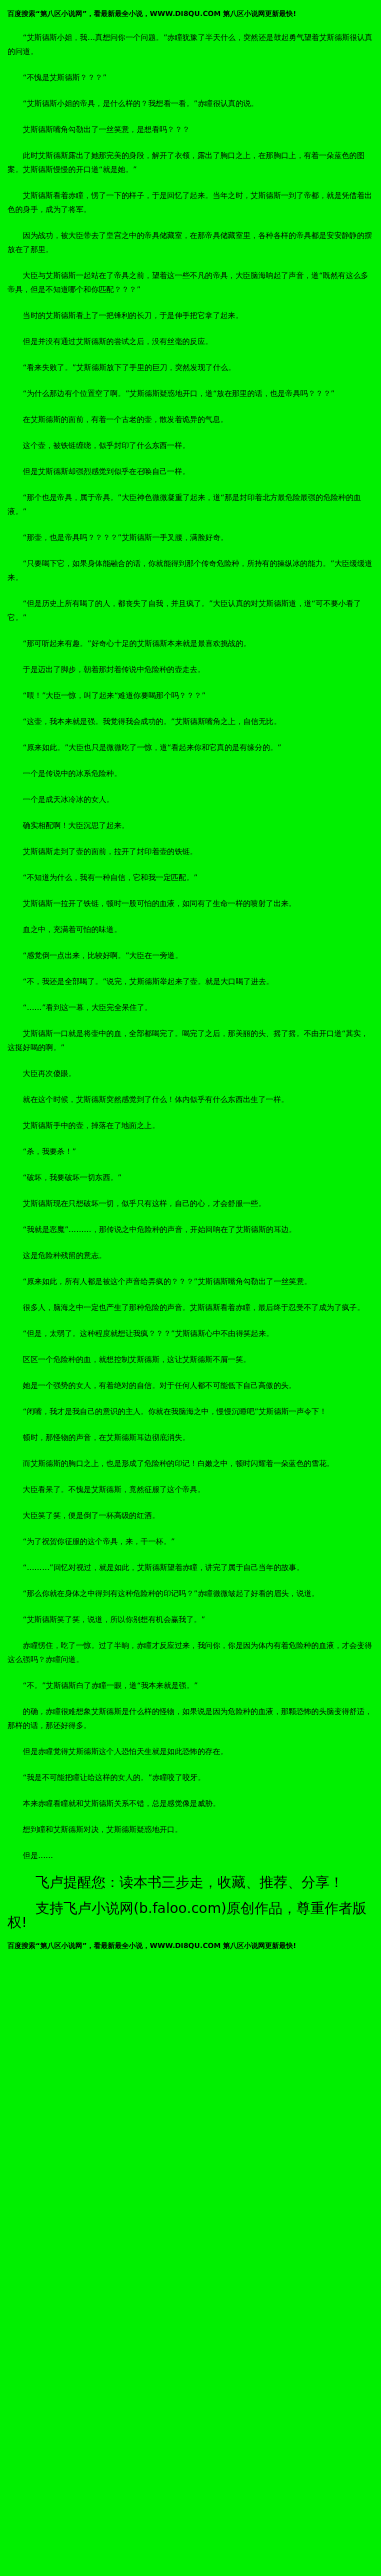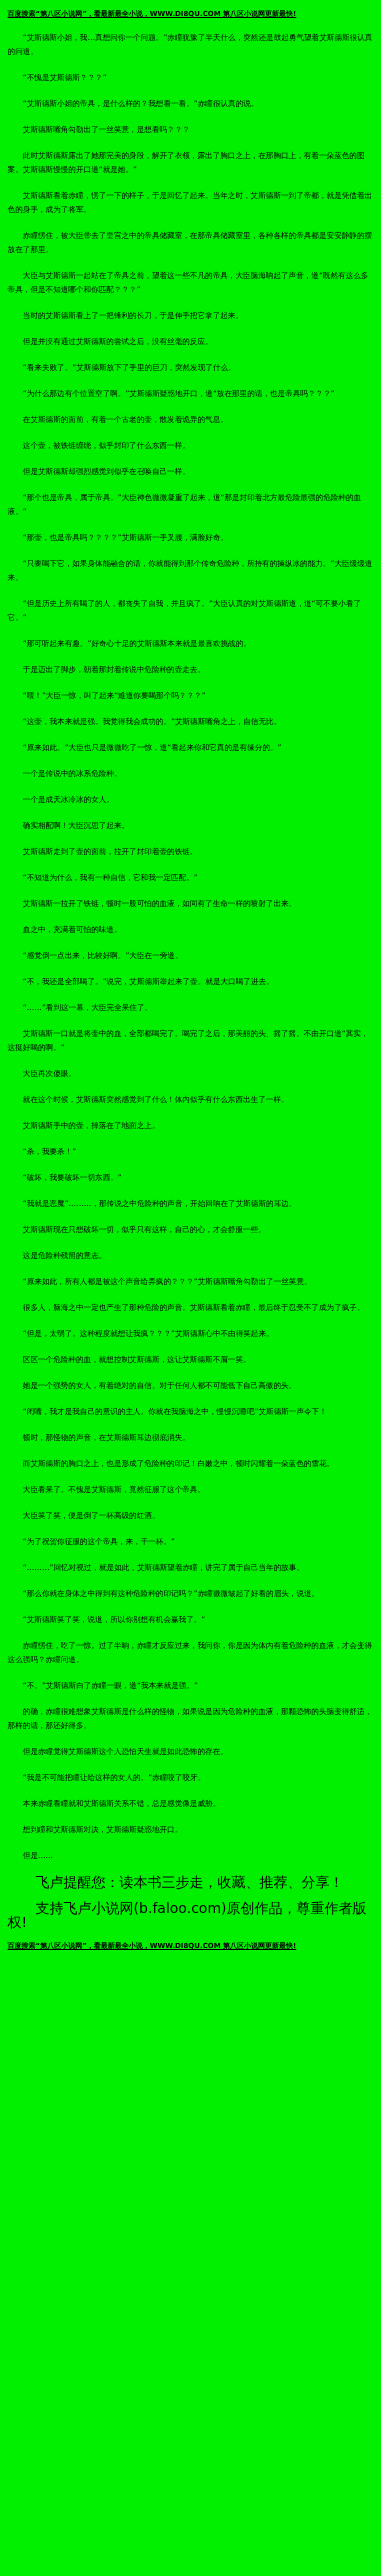--- a/index.html
+++ b/index.html
@@ -17,21 +17,20 @@
   .page {
     padding: 5.4px 7.6px 16.3px 7.6px;
     box-sizing: border-box;
   }
   .promo {
     font-size: 7px;
     line-height: 11px;
     font-weight: bold;
     margin: 3.3px 0 11px 0;
     word-break: break-all;
-    text-decoration: underline;
   }
   .promo.footer-line {
     margin: 9.8px 0 3.3px 0;
   }
   #paragraphs p {
     font-size: 7.6px;
     line-height: 14px;
     margin: 0 0 12px 0;
     text-indent: 2em;
     word-break: break-all;
@@ -51,21 +50,21 @@
 
   <div class="promo">百度搜索“第八区小说网”，看最新最全小说，WWW.DI8QU.COM  第八区小说网更新最快!</div>
 
   <div id="paragraphs">
       <p>“艾斯德斯小姐，我…真想问你一个问题。”赤瞳犹豫了半天什么，突然还是鼓起勇气望着艾斯德斯很认真的问道。</p>
       <p>“不愧是艾斯德斯？？？”</p>
       <p>“艾斯德斯小姐的帝具，是什么样的？我想看一看。”赤瞳很认真的说。</p>
       <p>艾斯德斯嘴角勾勒出了一丝笑意，是想看吗？？？</p>
       <p>此时艾斯德斯露出了她那完美的身段，解开了衣领，露出了胸口之上，在那胸口上，有着一朵蓝色的图案。艾斯德斯慢慢的开口道“就是她。”</p>
       <p>艾斯德斯看着赤瞳，愣了一下的样子，于是回忆了起来。当年之时，艾斯德斯一到了帝都，就是凭借着出色的身手，成为了将军。</p>
-      <p>赤瞳愣住，被大臣带去了皇宫之中的帝具储藏室，在那帝具储藏室里，各种各样的帝具都是安安静静的摆放在了那里。</p>
+      <p>因为战功，被大臣带去了皇宫之中的帝具储藏室，在那帝具储藏室里，各种各样的帝具都是安安静静的摆放在了那里。</p>
       <p>大臣与艾斯德斯一起站在了帝具之前，望着这一些不凡的帝具，大臣脑海响起了声音，道“既然有这么多帝具，但是不知道哪个和你匹配？？？”</p>
       <p>当时的艾斯德斯看上了一把锋利的长刀，于是伸手把它拿了起来。</p>
       <p>但是并没有通过艾斯德斯的尝试之后，没有丝毫的反应。</p>
       <p>“看来失败了。”艾斯德斯放下了手里的巨刀，突然发现了什么。</p>
       <p>“为什么那边有个位置空了啊。”艾斯德斯疑惑地开口，道“放在那里的话，也是帝具吗？？？”</p>
       <p>在艾斯德斯的面前，有着一个古老的壶，散发着诡异的气息。</p>
       <p>这个壶，被铁链缠绕，似乎封印了什么东西一样。</p>
       <p>但是艾斯德斯却强烈感觉到似乎在召唤自己一样。</p>
       <p>“那个也是帝具，属于帝具。”大臣神色微微凝重了起来，道“那是封印着北方最危险最强的危险种的血液。”</p>
       <p>“那壶，也是帝具吗？？？？”艾斯德斯一手叉腰，满脸好奇。</p>
@@ -85,22 +84,22 @@
       <p>血之中，充满着可怕的味道。</p>
       <p>“感觉倒一点出来，比较好啊。”大臣在一旁道。</p>
       <p>“不，我还是全部喝了。”说完，艾斯德斯举起来了壶。就是大口喝了进去。</p>
       <p>“……”看到这一幕，大臣完全呆住了。</p>
       <p>艾斯德斯一口就是将壶中的血，全部都喝完了。喝完了之后，那美丽的头、摇了摇。不由开口道“其实，这挺好喝的啊。”</p>
       <p>大臣再次傻眼。</p>
       <p>就在这个时候，艾斯德斯突然感觉到了什么！体内似乎有什么东西出生了一样。</p>
       <p>艾斯德斯手中的壶，掉落在了地面之上。</p>
       <p>“杀，我要杀！”</p>
       <p>“破坏，我要破坏一切东西。”</p>
+      <p>艾斯德斯现在只想破坏一切，似乎只有这样，自己的心，才会舒服一些。</p>
       <p>“我就是恶魔”………，那传说之中危险种的声音，开始回响在了艾斯德斯的耳边。</p>
-      <p>艾斯德斯现在只想破坏一切，似乎只有这样，自己的心，才会舒服一些。</p>
       <p>这是危险种残留的意志。</p>
       <p>“原来如此，所有人都是被这个声音给弄疯的？？？”艾斯德斯嘴角勾勒出了一丝笑意。</p>
       <p>很多人，脑海之中一定也产生了那种危险的声音。艾斯德斯看着赤瞳，最后终于忍受不了成为了疯子。</p>
       <p>“但是，太弱了。这种程度就想让我疯？？？”艾斯德斯心中不由得笑起来。</p>
       <p>区区一个危险种的血，就想控制艾斯德斯，这让艾斯德斯不屑一笑。</p>
       <p>她是一个强势的女人，有着绝对的自信。对于任何人都不可能低下自己高傲的头。</p>
       <p>“闭嘴，我才是我自己的意识的主人。你就在我脑海之中，慢慢沉睡吧”艾斯德斯一声令下！</p>
       <p>顿时，那怪物的声音，在艾斯德斯耳边彻底消失。</p>
       <p>而艾斯德斯的胸口之上，也是形成了危险种的印记！白嫩之中，顿时闪耀着一朵蓝色的雪花。</p>
       <p>大臣看呆了。不愧是艾斯德斯，竟然征服了这个帝具。</p>

